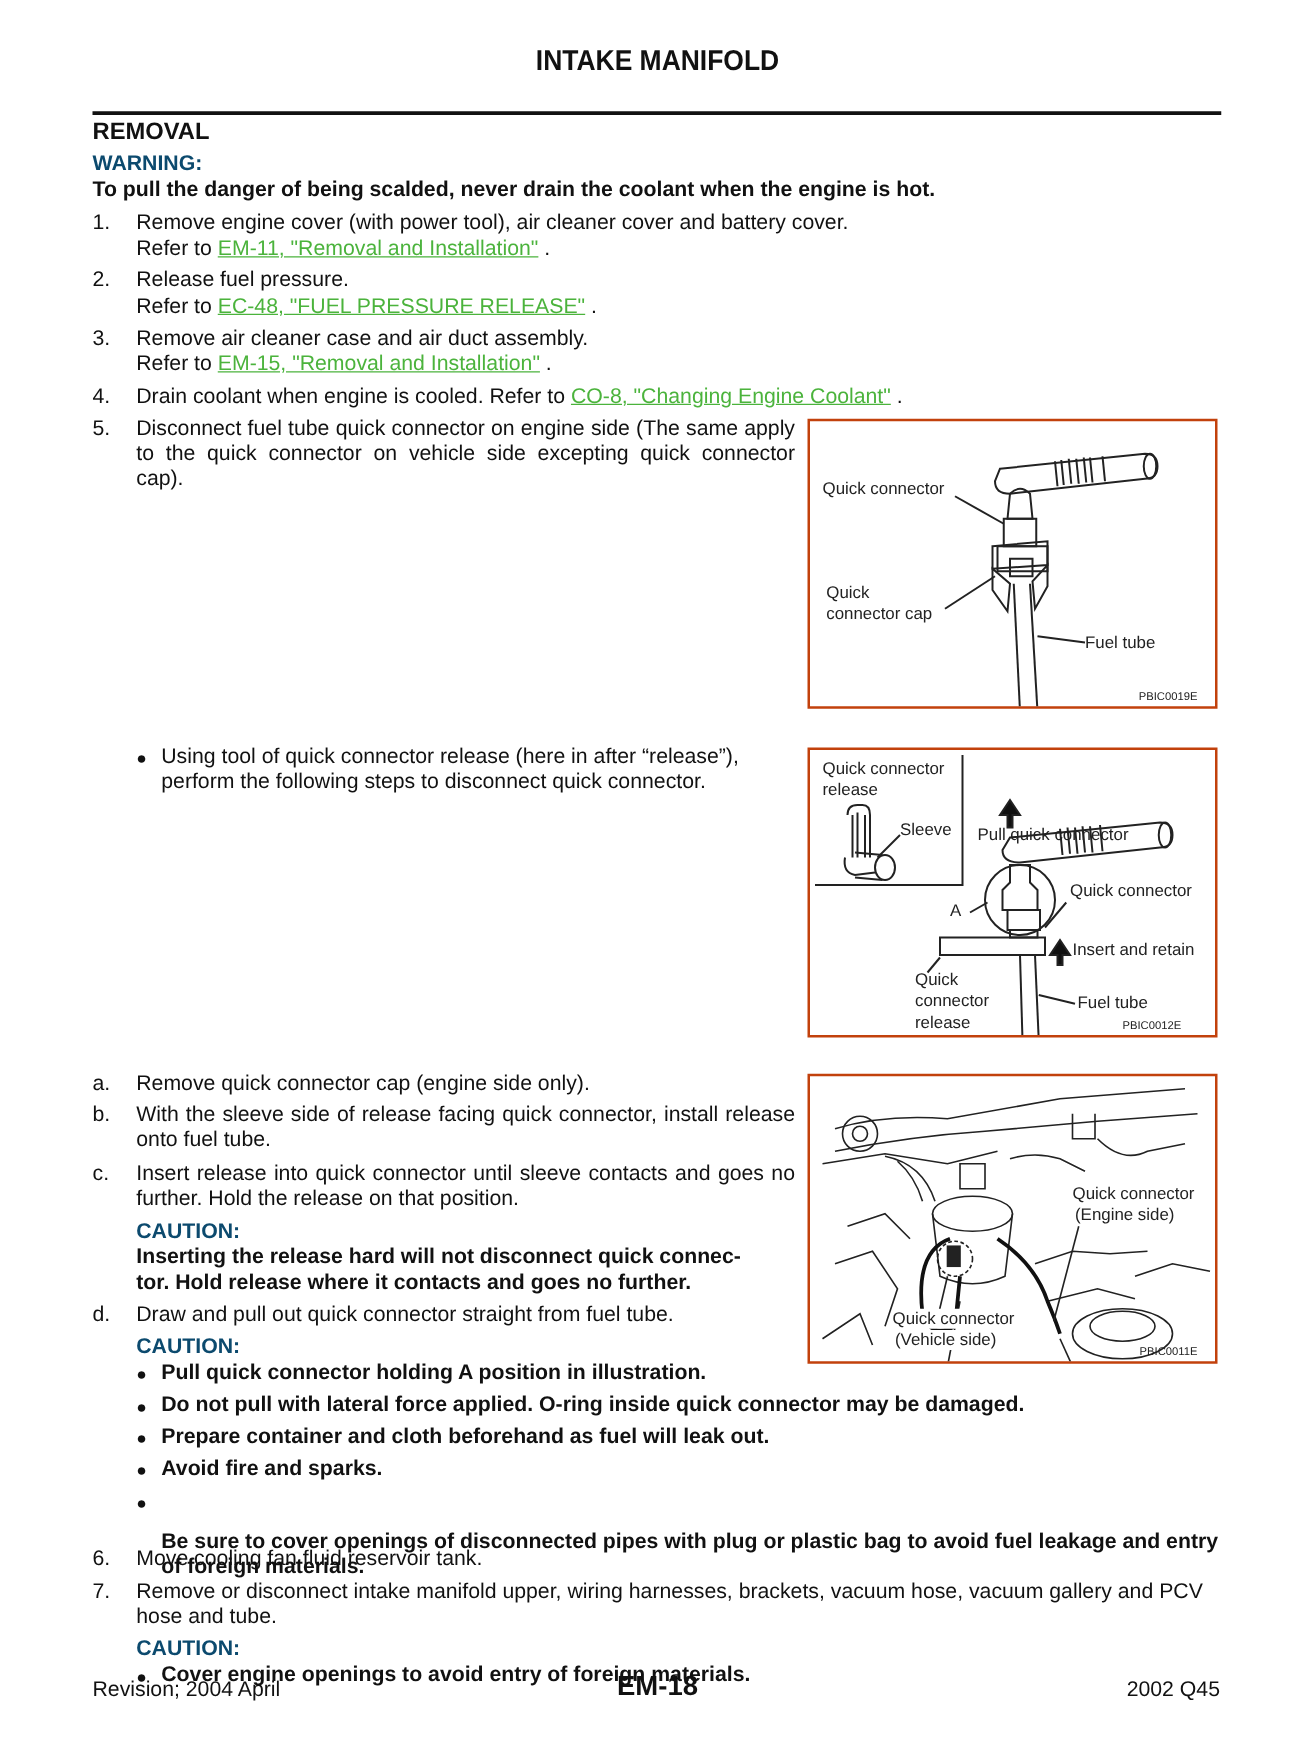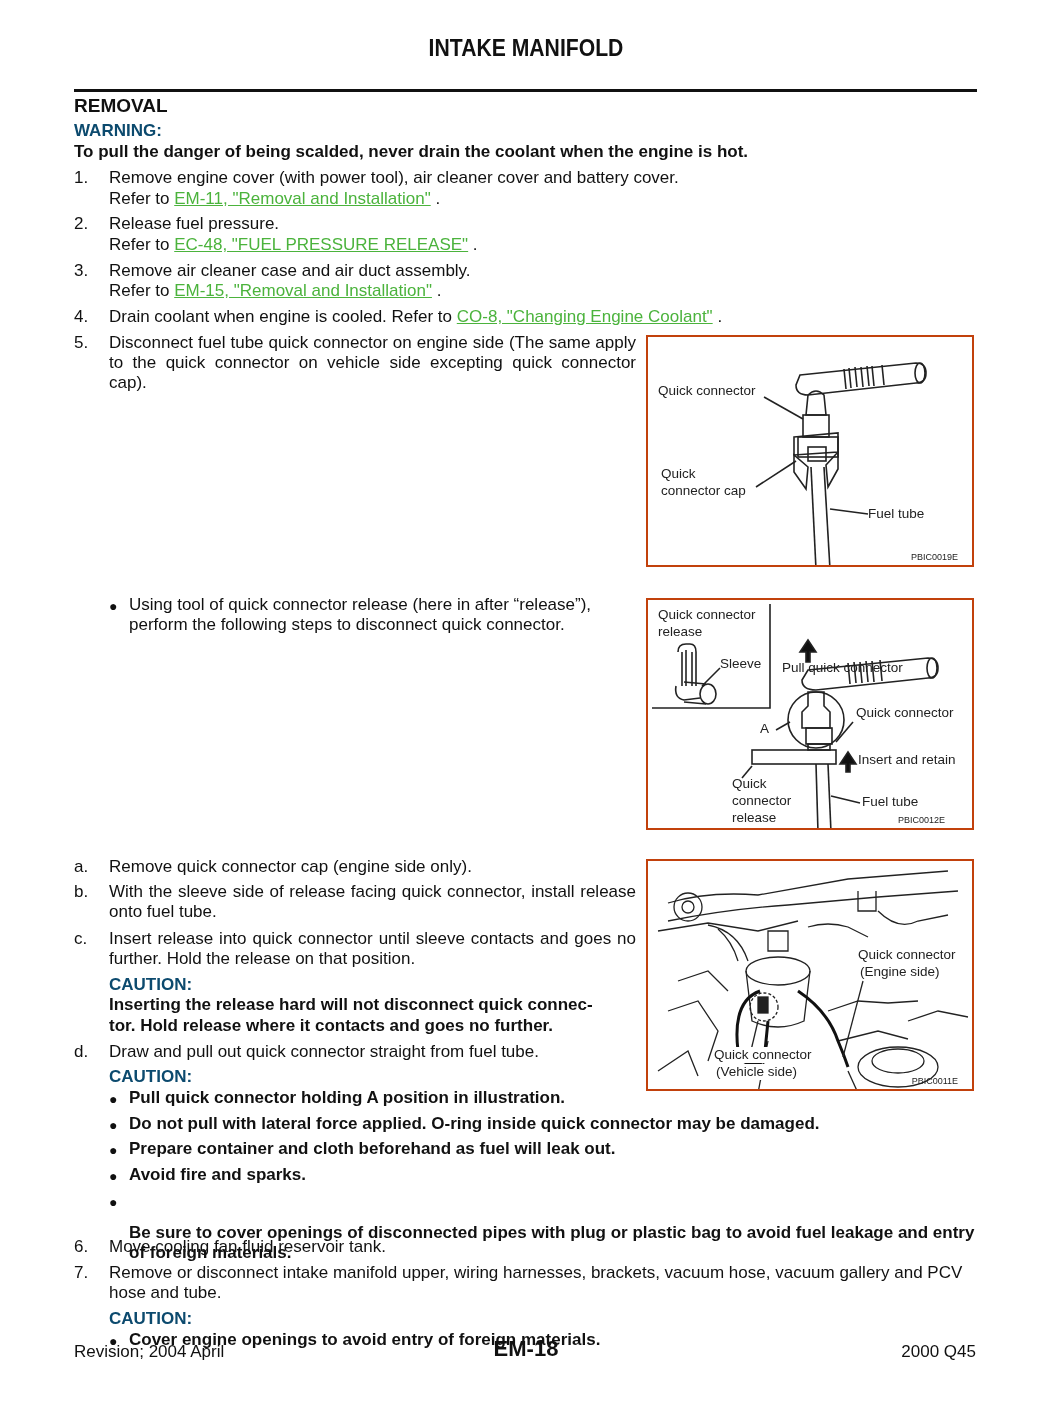--- a/index.html
+++ b/index.html
@@ -254,13 +254,13 @@
 
 <div class="num" style="top:1263px;">7.</div>
 <div class="txt" style="top:1263px; width:868px;">Remove or disconnect intake manifold upper, wiring harnesses, brackets, vacuum hose, vacuum gallery and PCV hose and tube.</div>
 
 <div class="txt warn" style="top:1309px;">CAUTION:</div>
 <div class="bullet" style="top:1331px;">●</div>
 <div class="btxt bold" style="top:1330px;">Cover engine openings to avoid entry of foreign materials.</div>
 
 <div class="abs footer-left">Revision; 2004 April</div>
 <div class="abs footer-center">EM-18</div>
-<div class="abs footer-right">2000 Q45</div>
+<div class="abs footer-right">2002 Q45</div>
 
 </body></html>

